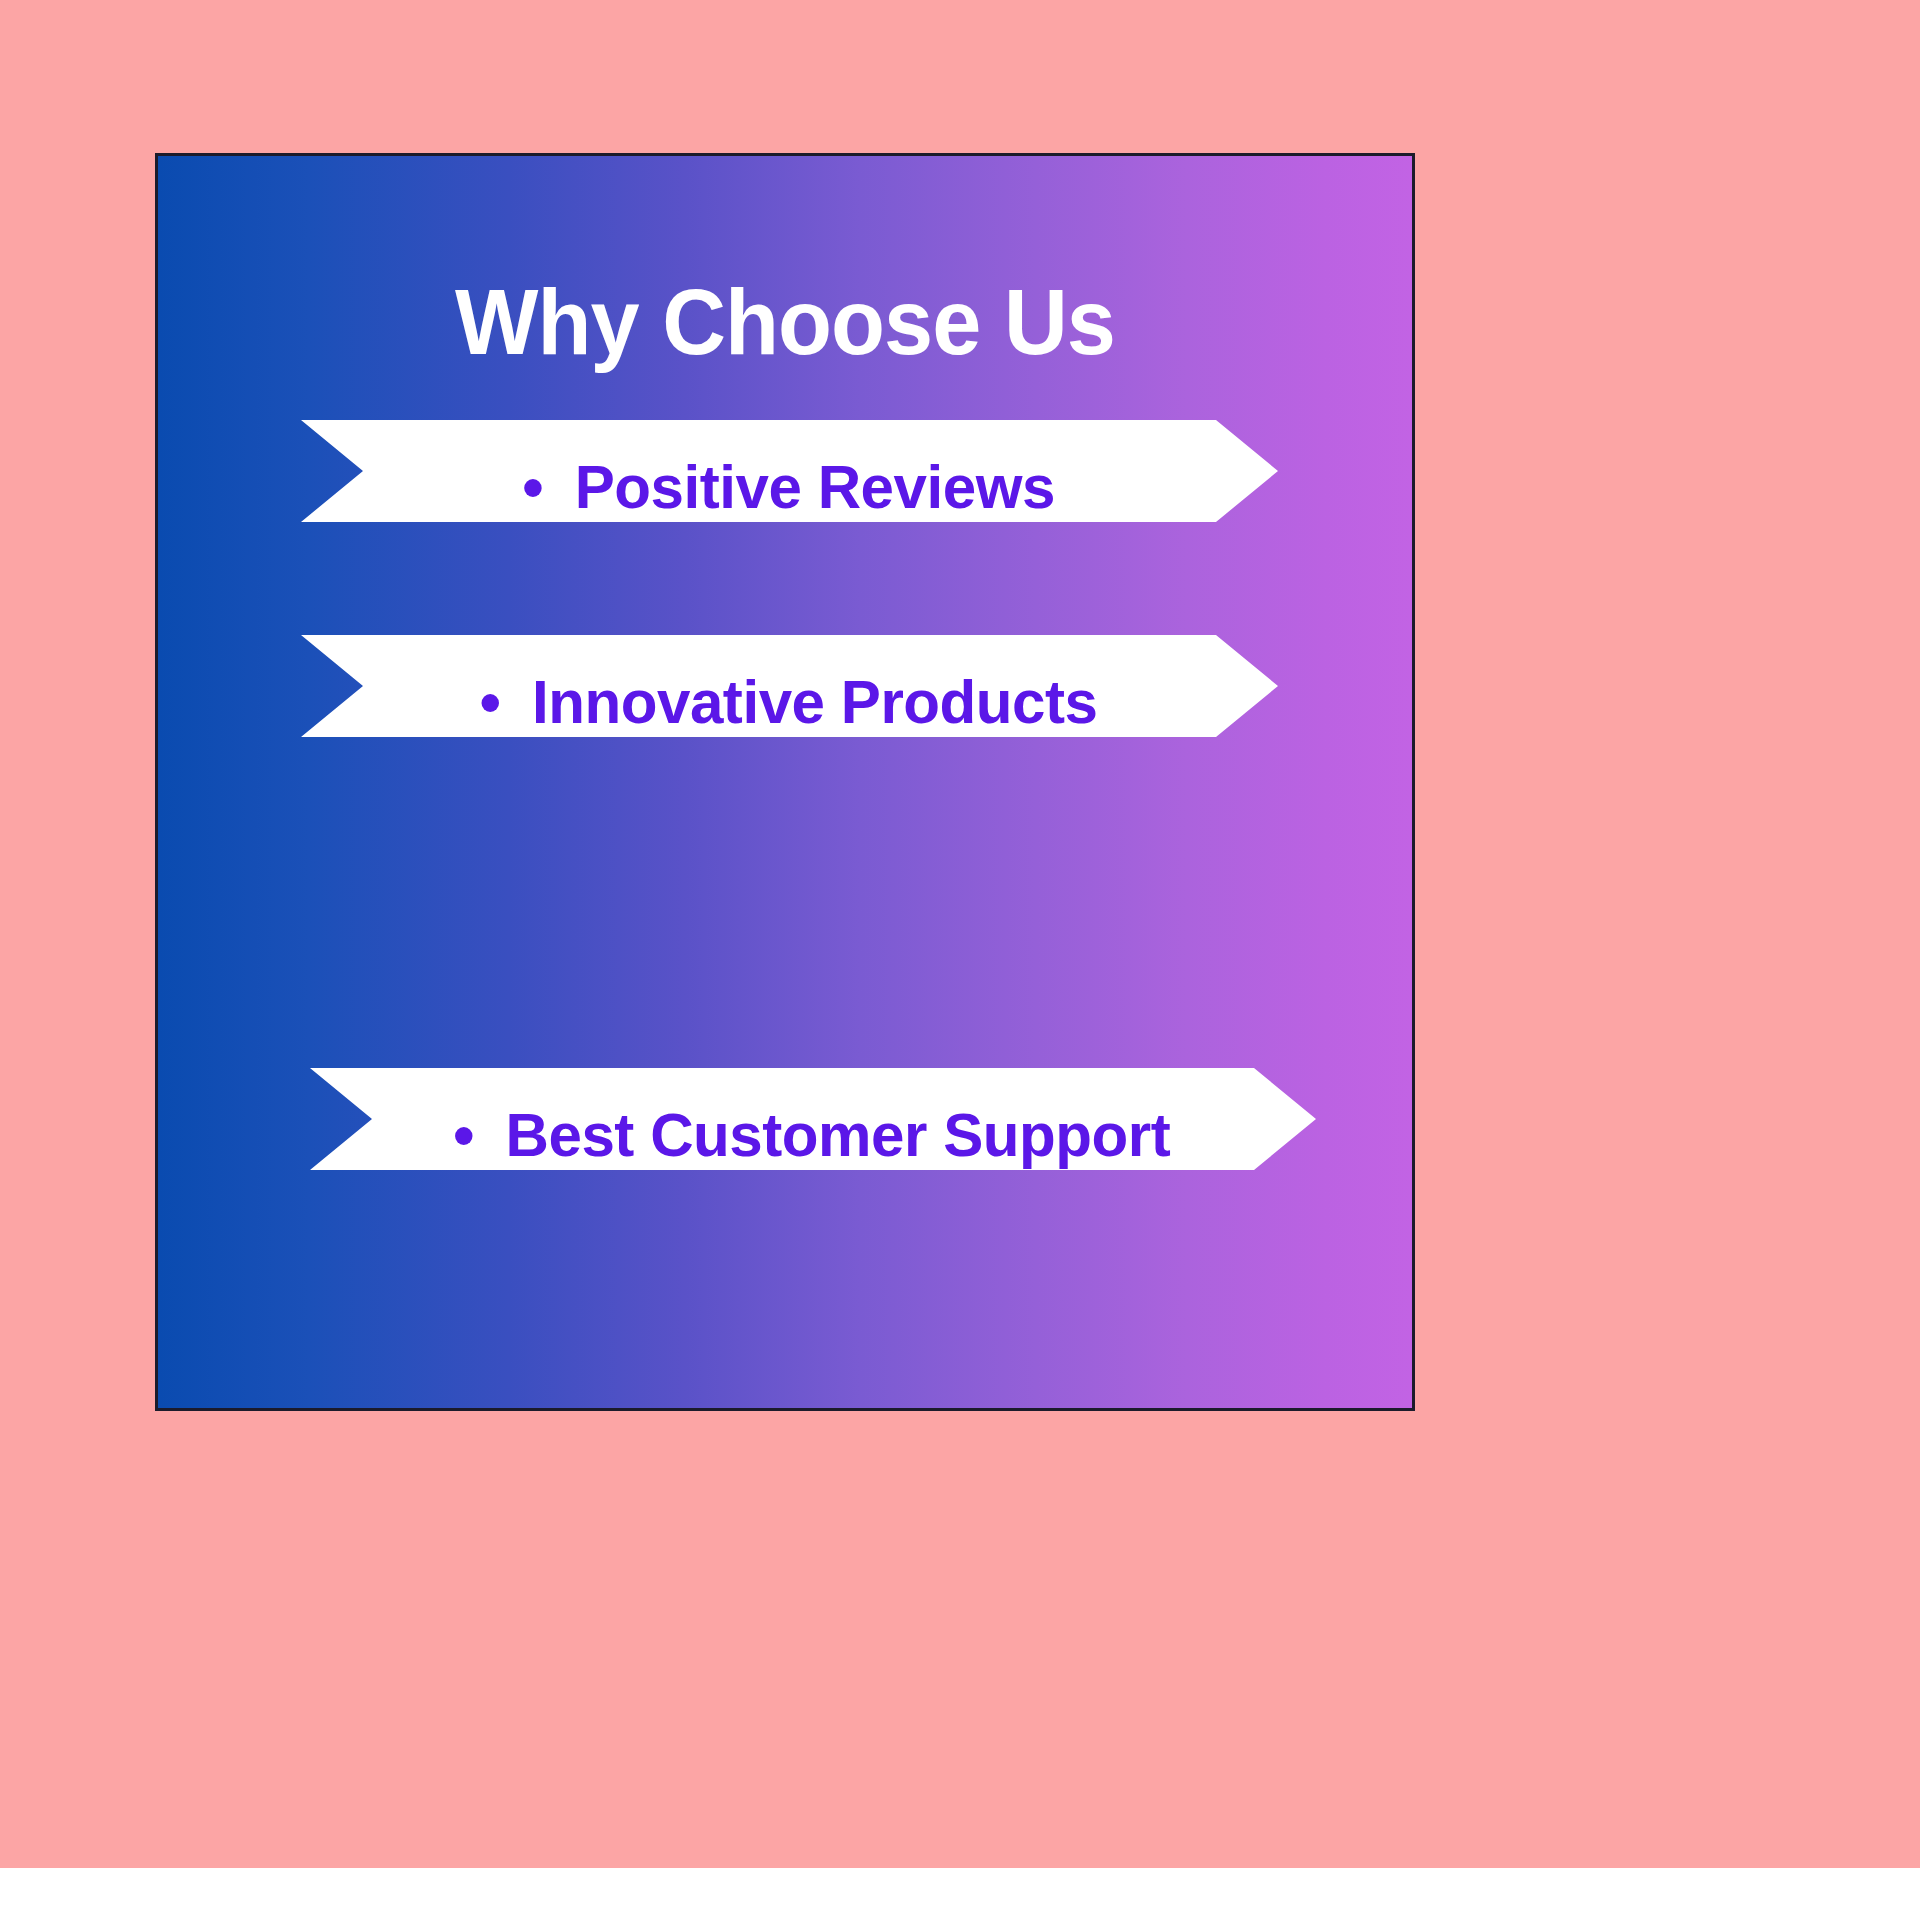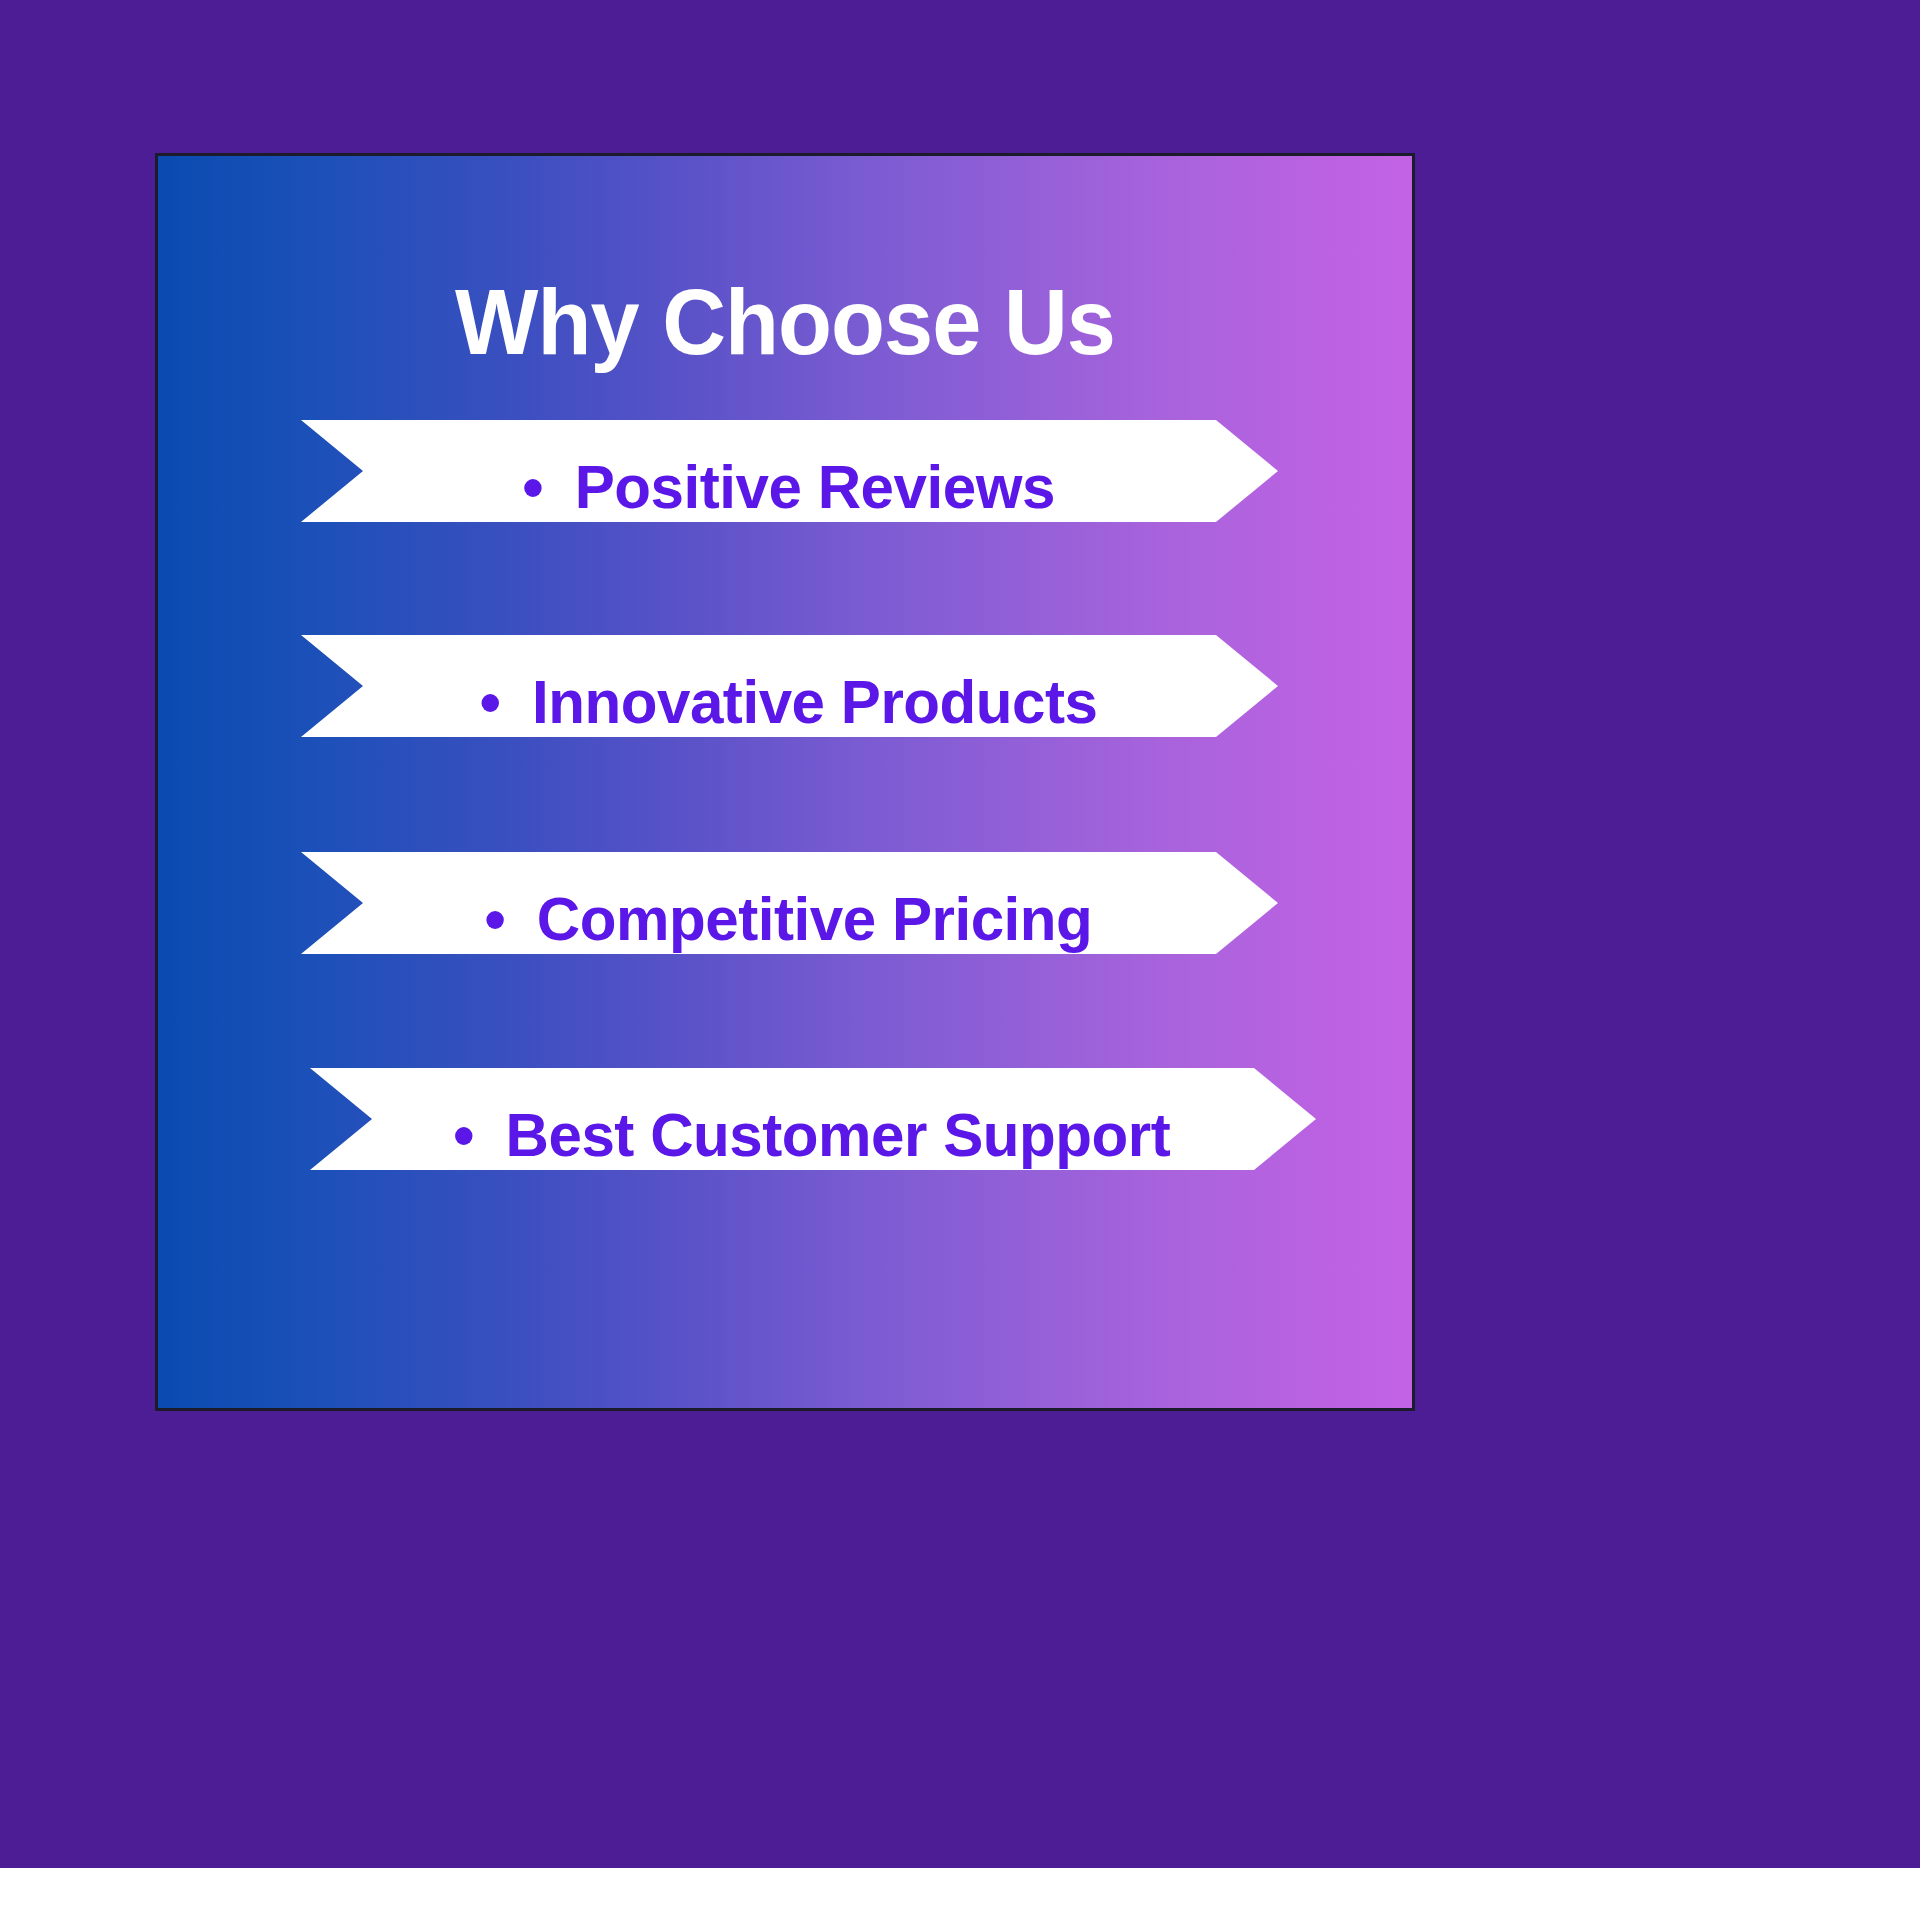--- a/index.html
+++ b/index.html
@@ -11,21 +11,21 @@
     width: 1920px;
     height: 1920px;
     font-family: "Liberation Sans", sans-serif;
     overflow: hidden;
   }
 
   #canvas {
     position: relative;
     width: 1920px;
     height: 1868px;
-    background: #4c1d95;
+    background: #fca5a5;
   }
 
   
   #panel {
     position: absolute;
     left: 155px;
     top: 153px;
     width: 1260px;
     height: 1258px;
     box-sizing: border-box;
@@ -143,26 +143,20 @@
         </div>
       </div>
 
       <div class="ribbon" id="ribbon-1">
         <div class="ribbon-inner">
           <span class="bullet-dot"></span>
           <span>Innovative Products</span>
         </div>
       </div>
 
-      <div class="ribbon" id="ribbon-2">
-        <div class="ribbon-inner">
-          <span class="bullet-dot"></span>
-          <span>Competitive Pricing</span>
-        </div>
-      </div>
 
       <div class="ribbon" id="ribbon-3">
         <div class="ribbon-inner">
           <span class="bullet-dot"></span>
           <span>Best Customer Support</span>
         </div>
       </div>
 
     </div>
   </div>

